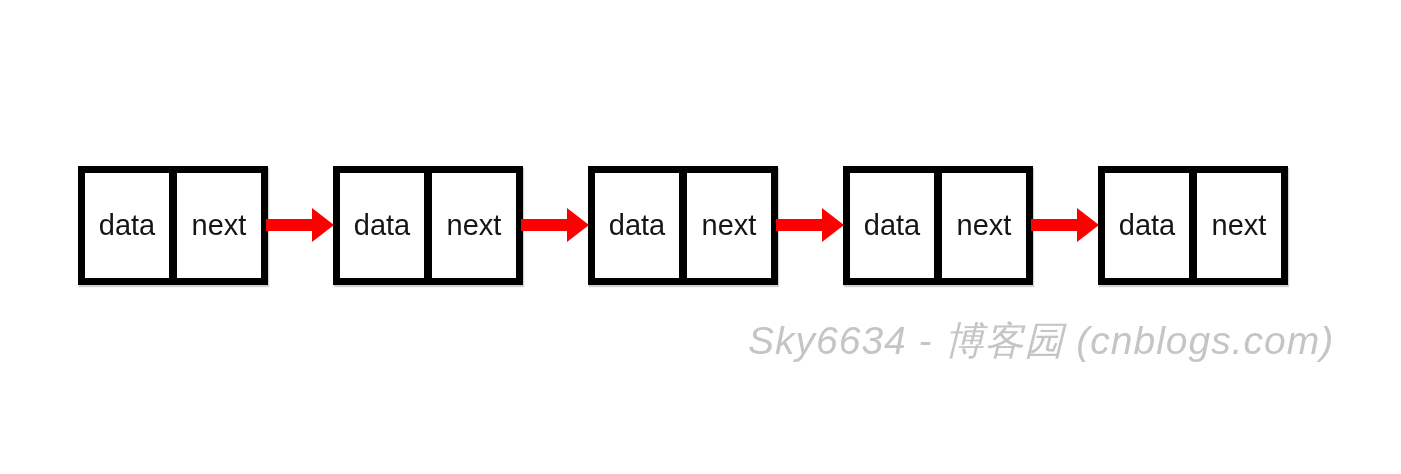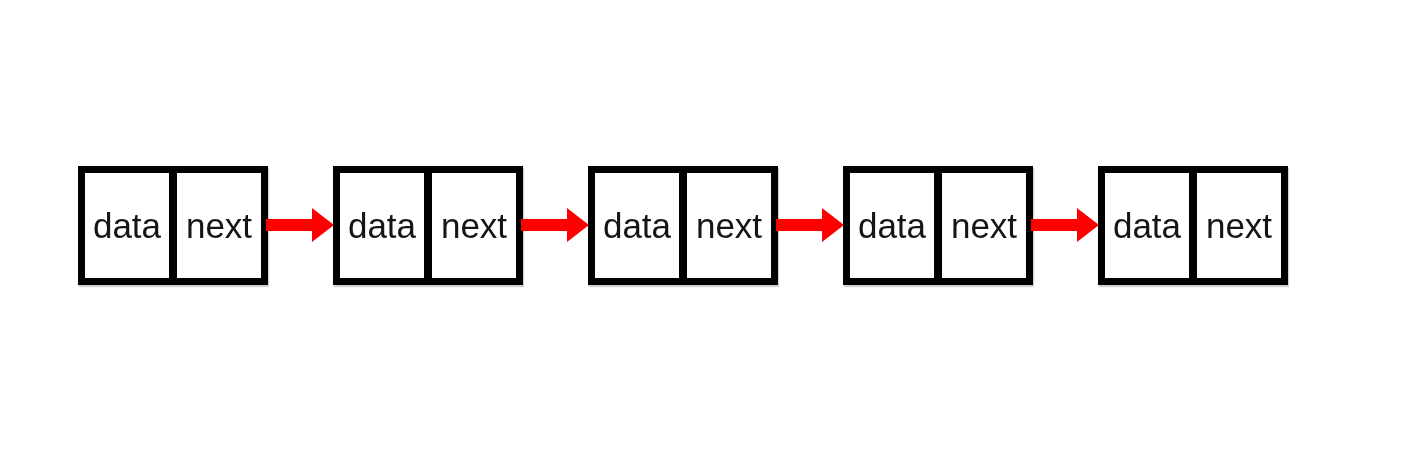--- a/index.html
+++ b/index.html
@@ -29,21 +29,21 @@
   .node-1 { left: 78px; }
   .node-2 { left: 333px; }
   .node-3 { left: 588px; }
   .node-4 { left: 843px; }
   .node-5 { left: 1098px; }
   .cell {
     flex: 1 1 0;
     display: flex;
     align-items: center;
     justify-content: center;
-    font-size: 35px;
+    font-size: 29px;
     color: #151515;
     background: #ffffff;
     overflow: hidden;
   }
   .cell.data-cell {
     border-right: 8px solid #000000;
   }
   .arrow {
     position: absolute;
     top: 203px;
@@ -129,14 +129,15 @@
 
   <div class="node node-5">
     <div class="cell data-cell">
       <span>data</span>
     </div>
     <div class="cell next-cell">
       <span>next</span>
     </div>
   </div>
 
+  <div class="watermark">Sky6634 - 博客园 (cnblogs.com)</div>
 
 </div>
 
 </body></html>

